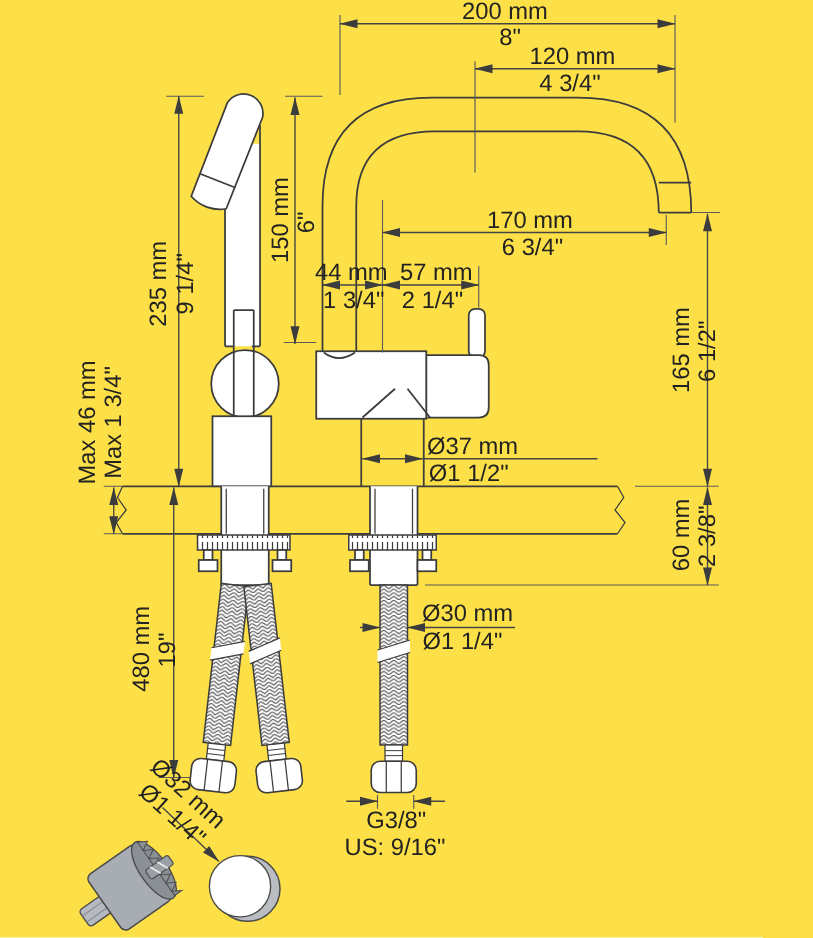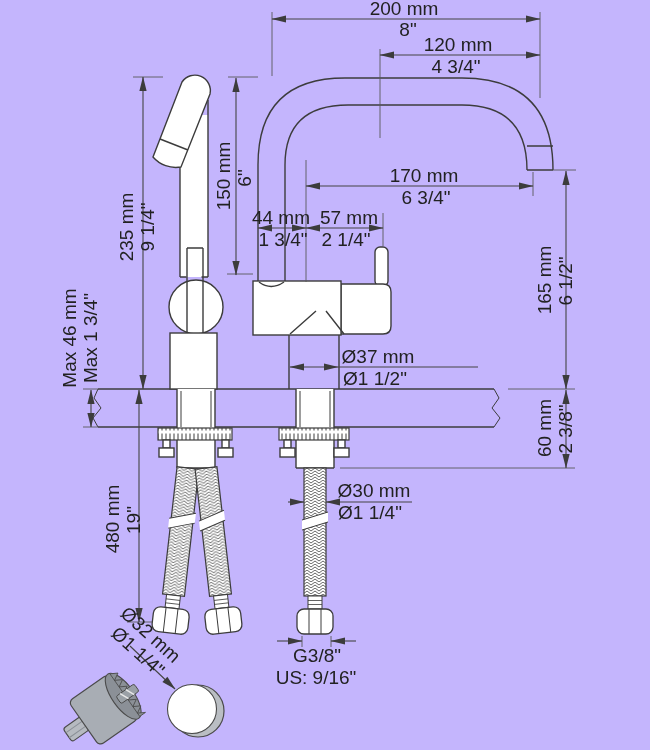--- a/index.html
+++ b/index.html
@@ -1,16 +1,16 @@
 <!DOCTYPE html>
 <html><head>
 <meta charset="utf-8">
 <style>
   html,body{margin:0;padding:0;background:#ffffff;}
-  .page{width:650px;height:750px;position:relative;background:#c4b5fd;overflow:hidden;
+  .page{width:650px;height:750px;position:relative;background:#fde047;overflow:hidden;
         font-family:"Liberation Sans", sans-serif;}
   svg{display:block;}
   text{font-family:"Liberation Sans", sans-serif;font-size:19px;fill:#222;}
   .obj{stroke:#3c3c3c;stroke-width:1.4;fill:none;}
   .objf{stroke:#3c3c3c;stroke-width:1.4;fill:#fff;}
   .thin{stroke:#3c3c3c;stroke-width:1;fill:none;}
   .dim{stroke:#444;stroke-width:1.1;fill:none;}
   .ext{stroke:#5a5a5a;stroke-width:0.9;fill:none;}
 </style>
 </head>

